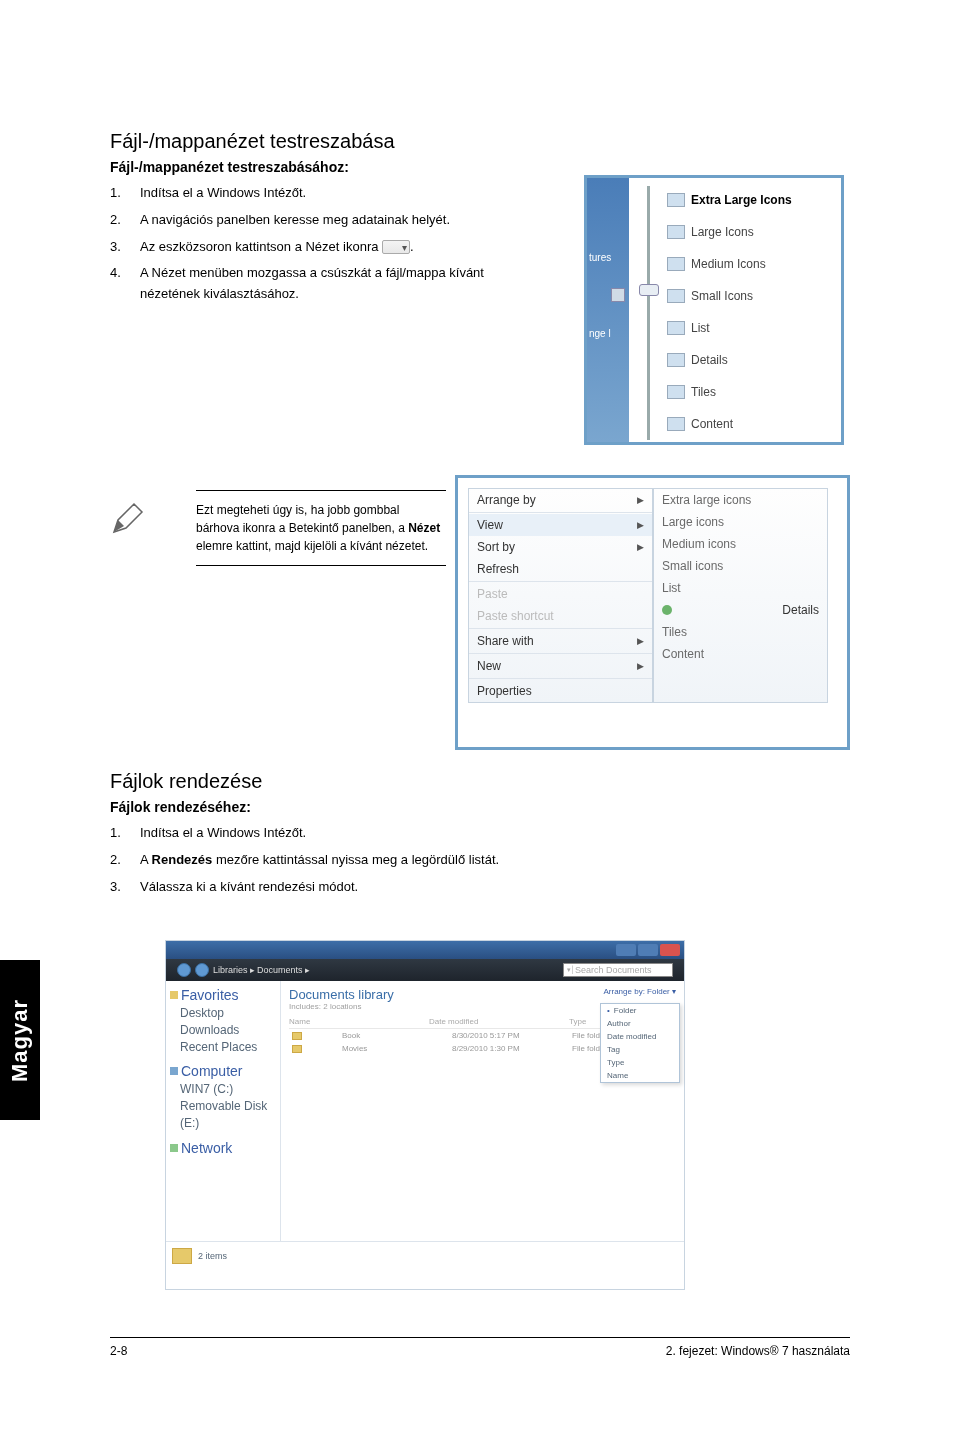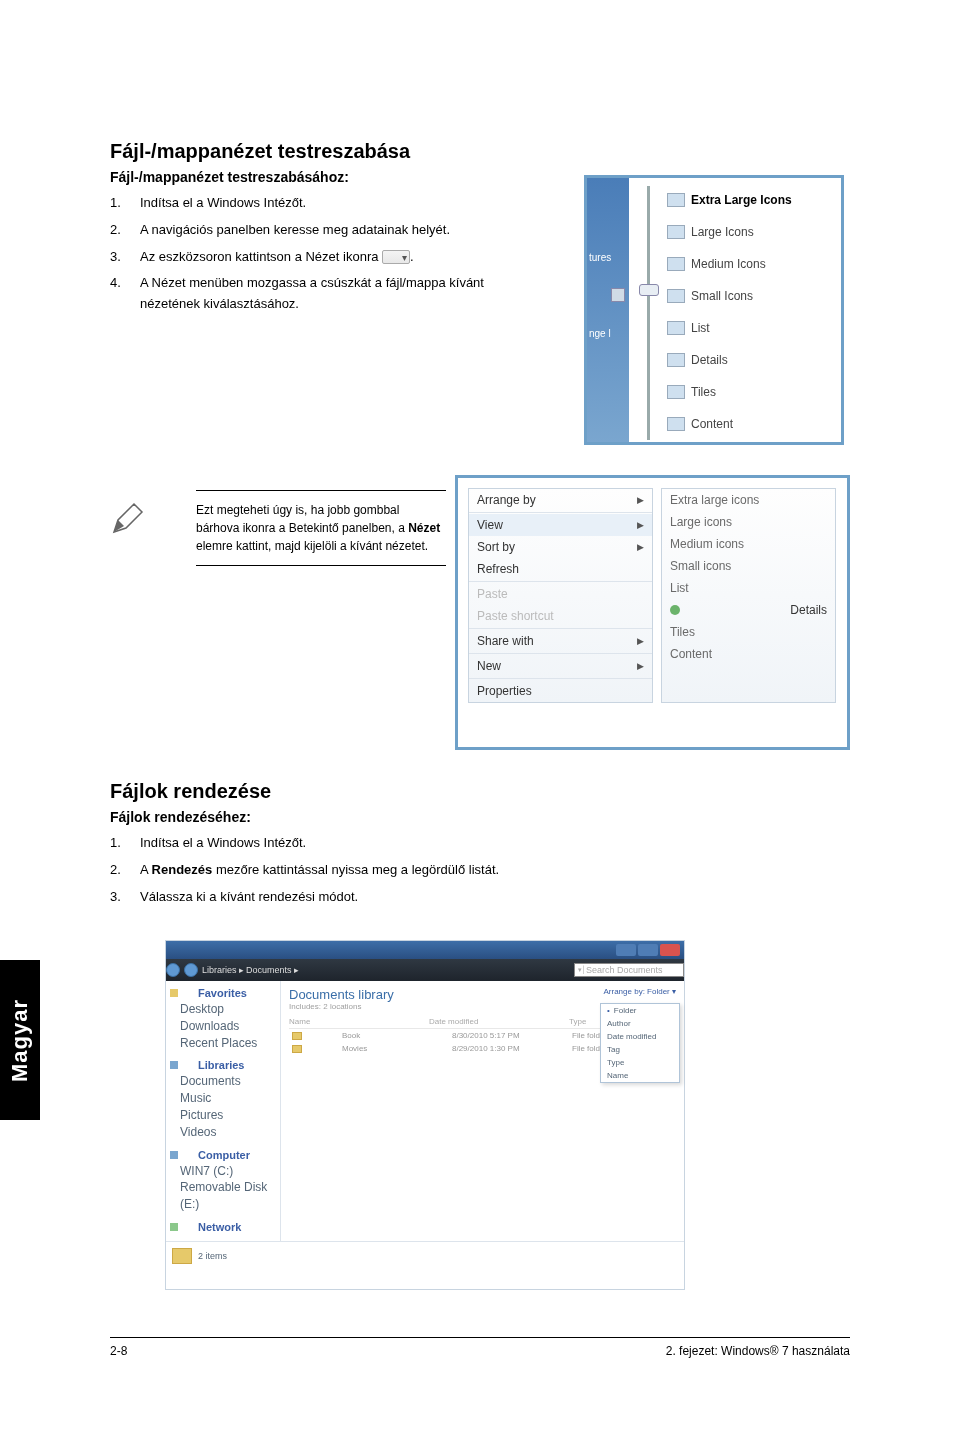--- a/index.html
+++ b/index.html
@@ -1,19 +1,19 @@
 <!DOCTYPE html>
 <html><head>
 <meta charset="utf-8">
 <style>
   * { box-sizing: border-box; margin: 0; padding: 0; }
   html, body { width: 954px; height: 1438px; font-family: Arial, Helvetica, sans-serif; background: #fff; color: #000; }
   .page { position: relative; width: 954px; height: 1438px; }
   .content { position: absolute; left: 110px; top: 130px; width: 740px; }
-  h2.section { font-size: 20px; font-weight: bold; margin-bottom: 6px; margin-top: 10px; }
+  h2.section { font-size: 20px; font-weight: normal; margin-bottom: 6px; }
   .subhead { font-size: 14px; font-weight: bold; margin-bottom: 8px; }
   ol.numbered { list-style: none; font-size: 13px; line-height: 1.6; }
   ol.numbered li { display: flex; margin-bottom: 6px; }
   ol.numbered li .num { width: 30px; flex: 0 0 30px; }
   ol.numbered li .txt { flex: 1; }
   .inline-icon { display: inline-block; width: 28px; height: 14px; border: 1px solid #aaa; background: linear-gradient(#f4f4f4,#e8e8e8); vertical-align: middle; border-radius: 2px; position: relative; }
   .inline-icon::after { content: "▾"; position: absolute; right: 2px; top: -1px; font-size: 10px; color: #555; }
   .views-panel { position: absolute; right: 110px; top: 175px; width: 260px; height: 270px; border: 3px solid #6ea0c8; background: #fff; }
   .views-left { position: absolute; left: 0; top: 0; width: 42px; height: 100%; background: linear-gradient(#4a7db8,#7aa6cf); }
   .views-left .lbl { position: absolute; left: 2px; color: #fff; font-size: 10px; }
@@ -23,47 +23,47 @@
   .views-slider .knob { position: absolute; left: 4px; top: 106px; width: 20px; height: 12px; background: #e8eef4; border: 1px solid #88a; border-radius: 3px; }
   .views-list { position: absolute; left: 80px; top: 6px; width: 170px; font-size: 12px; color: #444; }
   .views-list .row { display: flex; align-items: center; height: 32px; }
   .views-list .row.bold { font-weight: bold; color: #000; }
   .views-list .ico { width: 18px; height: 14px; margin-right: 6px; border: 1px solid #9ab; background: #cfe0ef; }
   .note-row { position: absolute; left: 110px; top: 480px; width: 740px; display: flex; align-items: flex-start; }
   .pencil { width: 36px; height: 36px; margin-right: 50px; margin-top: 20px; }
   .pencil svg { width: 36px; height: 36px; }
   .note-text { width: 250px; font-size: 12px; line-height: 1.5; border-top: 1px solid #000; border-bottom: 1px solid #000; padding: 10px 0; margin-top: 10px; }
   .ctx-panel { position: absolute; left: 455px; top: 475px; width: 395px; height: 275px; border: 3px solid #6ea0c8; background: #fff; padding: 10px; }
-  .ctx-flex { display: flex; gap: 8px; }
+  .ctx-flex { display: flex; }
   .ctx-left, .ctx-right { border: 1px solid #c8d4e0; background: linear-gradient(#fefefe,#f0f4f8); font-size: 12px; color: #6a6a6a; }
   .ctx-left { width: 185px; }
   .ctx-right { width: 175px; }
   .ctx-left .row, .ctx-right .row { padding: 4px 8px; display: flex; align-items: center; justify-content: space-between; }
   .ctx-left .row.strong { color: #333; }
   .ctx-left .row.disabled { color: #bbb; }
   .ctx-left hr, .ctx-right hr { border: none; border-top: 1px solid #dde4ec; margin: 1px 0; }
   .ctx-right .row.sel { color: #333; }
   .ctx-right .row.sel .rad { width: 10px; height: 10px; border-radius: 50%; background: #6bb36b; margin-right: 6px; flex: 0 0 10px; }
   .arrow { font-size: 9px; color: #555; }
   .second-section { position: absolute; left: 110px; top: 770px; width: 740px; }
   .explorer-shot { position: absolute; left: 165px; top: 940px; width: 520px; height: 350px; border: 1px solid #c8d4e0; background: #fff; font-size: 9px; color: #888; }
   .es-titlebar { height: 18px; background: linear-gradient(#3d6ea8,#2a4f82); display: flex; justify-content: flex-end; align-items: center; padding-right: 4px; }
   .es-titlebar .winbtn { width: 20px; height: 12px; margin-left: 2px; border-radius: 2px; }
   .es-titlebar .minbtn { background: #4f7db5; }
   .es-titlebar .maxbtn { background: #4f7db5; }
   .es-titlebar .xbtn { background: #d9534f; }
-  .es-nav { height: 22px; background: linear-gradient(#2f3842,#1e242c); display: flex; align-items: center; color: #ddd; padding: 0 0; gap: 4px; }
+  .es-nav { height: 22px; background: linear-gradient(#2f3842,#1e242c); display: flex; align-items: center; color: #ddd; padding: 0 11px; gap: 4px; }
   .es-nav .navcirc { width: 14px; height: 14px; border-radius: 50%; background: #5f99d3; border: 1px solid #3b6fa3; }
   .es-nav .crumb { font-size: 9px; }
   .es-nav .searchbox { margin-left: auto; width: 110px; height: 14px; background: #fff; border: 1px solid #888; display: flex; align-items: center; padding: 0 3px; color: #aaa; }
   .es-toolbar { height: 20px; background: linear-gradient(#cfe0ee,#b8cfe2); border-top: 1px solid #9bb6cc; border-bottom: 1px solid #9bb6cc; display: flex; align-items: center; padding: 0 6px; color: #335; gap: 12px; }
   .es-body { display: flex; height: 260px; }
   .es-side { width: 115px; border-right: 1px solid #dde4ec; padding: 6px 4px; color: #3a5ea5; }
   .es-side .grp { margin-bottom: 8px; }
-  .es-side .grp .hd { font-weight: bold; font-size: 11px; margin-bottom: 2px; display: flex; align-items: center; gap: 20px; }
+  .es-side .grp .hd { font-weight: normal; font-size: 14px; margin-bottom: 2px; display: flex; align-items: center; gap: 3px; }
   .es-side .grp .it { padding-left: 10px; font-size: 12px; color: #567; line-height: 1.4; display: flex; align-items: center; gap: 3px; }
   .es-side .ico-s { width: 8px; height: 8px; background: #7aa6cf; }
   .es-side .ico-y { background: #e6c96a; }
   .es-side .ico-g { background: #8bc88b; }
   .es-main { flex: 1; padding: 6px 8px; position: relative; }
   .es-main .libhead { color: #3a6ea8; font-size: 13px; }
   .es-main .libsub { color: #a0a0a0; font-size: 8px; margin-bottom: 6px; }
   .es-main .cols { display: flex; gap: 50px; font-size: 8px; color: #aaa; border-bottom: 1px solid #e8e8e8; padding-bottom: 2px; }
   .es-main .rows .r { display: flex; gap: 40px; font-size: 8px; color: #999; padding: 2px 3px; align-items: center; }
   .es-main .rows .r .dico { width: 10px; height: 8px; background: #e6c96a; border: 1px solid #cda845; }
@@ -279,30 +279,20 @@
               <span class="ico-s ico-y"></span>
               <span>Favorites</span>
             </div>
           <div class="it">Desktop</div>
           <div class="it">Downloads</div>
           <div class="it">Recent Places</div>
         </div>
         <div class="grp">
           <div class="hd">
               <span class="ico-s"></span>
-              <span>Libraries</span>
-            </div>
-          <div class="it">Documents</div>
-          <div class="it">Music</div>
-          <div class="it">Pictures</div>
-          <div class="it">Videos</div>
-        </div>
-        <div class="grp">
-          <div class="hd">
-              <span class="ico-s"></span>
               <span>Computer</span>
             </div>
           <div class="it">WIN7 (C:)</div>
           <div class="it">Removable Disk (E:)</div>
         </div>
         <div class="grp">
           <div class="hd">
               <span class="ico-s ico-g"></span>
               <span>Network</span>
             </div>

